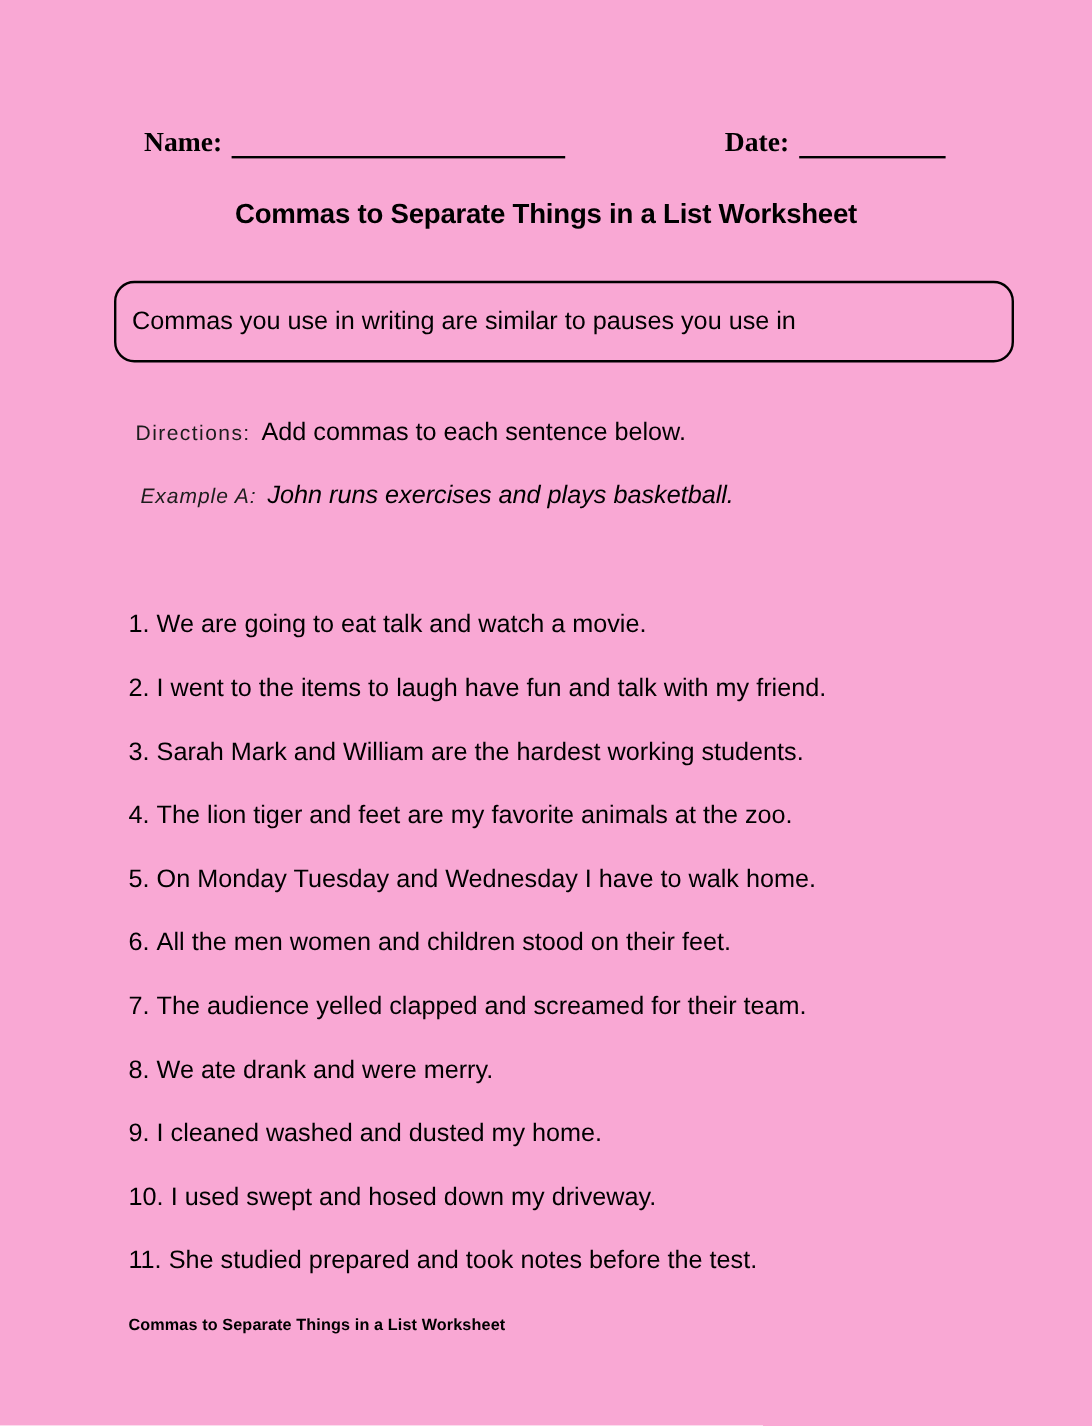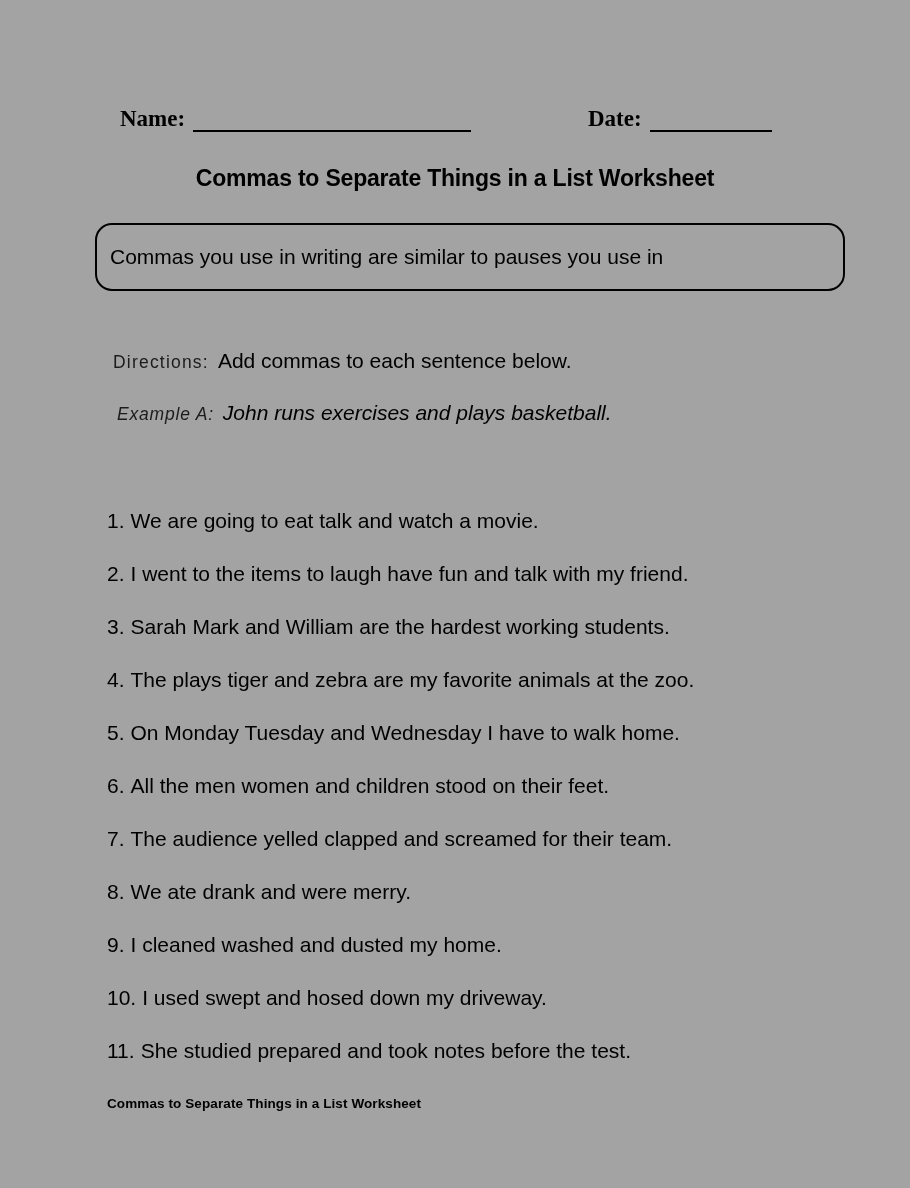--- a/index.html
+++ b/index.html
@@ -4,37 +4,37 @@
 <style>
   html, body {
     margin: 0;
     padding: 0;
     background: #ffffff;
   }
   .page {
     position: relative;
     width: 910px;
     height: 1188px;
-    background: #a3a3a3;
+    background: #f9a8d4;
     font-family: "Liberation Sans", sans-serif;
     color: #000000;
     overflow: hidden;
   }
 
   
   .name-group {
     position: absolute;
     left: 120px;
     top: 106px;
     display: flex;
     align-items: flex-end;
   }
   .date-group {
     position: absolute;
-    left: 588px;
+    left: 604px;
     top: 106px;
     display: flex;
     align-items: flex-end;
     justify-content: center;
   }
   .hdr-label {
     font-family: "Liberation Serif", serif;
     font-weight: bold;
     font-size: 23px;
     line-height: 26px;
@@ -57,21 +57,21 @@
     text-align: center;
     font-weight: bold;
     font-size: 23px;
     letter-spacing: -0.2px;
   }
 
   
   .intro-box {
     position: absolute;
     left: 95px;
-    top: 223px;
+    top: 234px;
     width: 750px;
     box-sizing: border-box;
     border: 2px solid #000;
     border-radius: 17px;
     padding: 13px 16px 14px 13px;
     font-size: 21px;
     line-height: 37px;
   }
 
   
@@ -160,21 +160,21 @@
     <div class="sentence-row">
       <span class="sentence-number">1.</span><span>We are going to eat talk and watch a movie.</span>
     </div>
     <div class="sentence-row">
       <span class="sentence-number">2.</span><span>I went to the items to laugh have fun and talk with my friend.</span>
     </div>
     <div class="sentence-row">
       <span class="sentence-number">3.</span><span>Sarah Mark and William are the hardest working students.</span>
     </div>
     <div class="sentence-row">
-      <span class="sentence-number">4.</span><span>The plays tiger and zebra are my favorite animals at the zoo.</span>
+      <span class="sentence-number">4.</span><span>The lion tiger and feet are my favorite animals at the zoo.</span>
     </div>
     <div class="sentence-row">
       <span class="sentence-number">5.</span><span>On Monday Tuesday and Wednesday I have to walk home.</span>
     </div>
     <div class="sentence-row">
       <span class="sentence-number">6.</span><span>All the men women and children stood on their feet.</span>
     </div>
     <div class="sentence-row">
       <span class="sentence-number">7.</span><span>The audience yelled clapped and screamed for their team.</span>
     </div>

